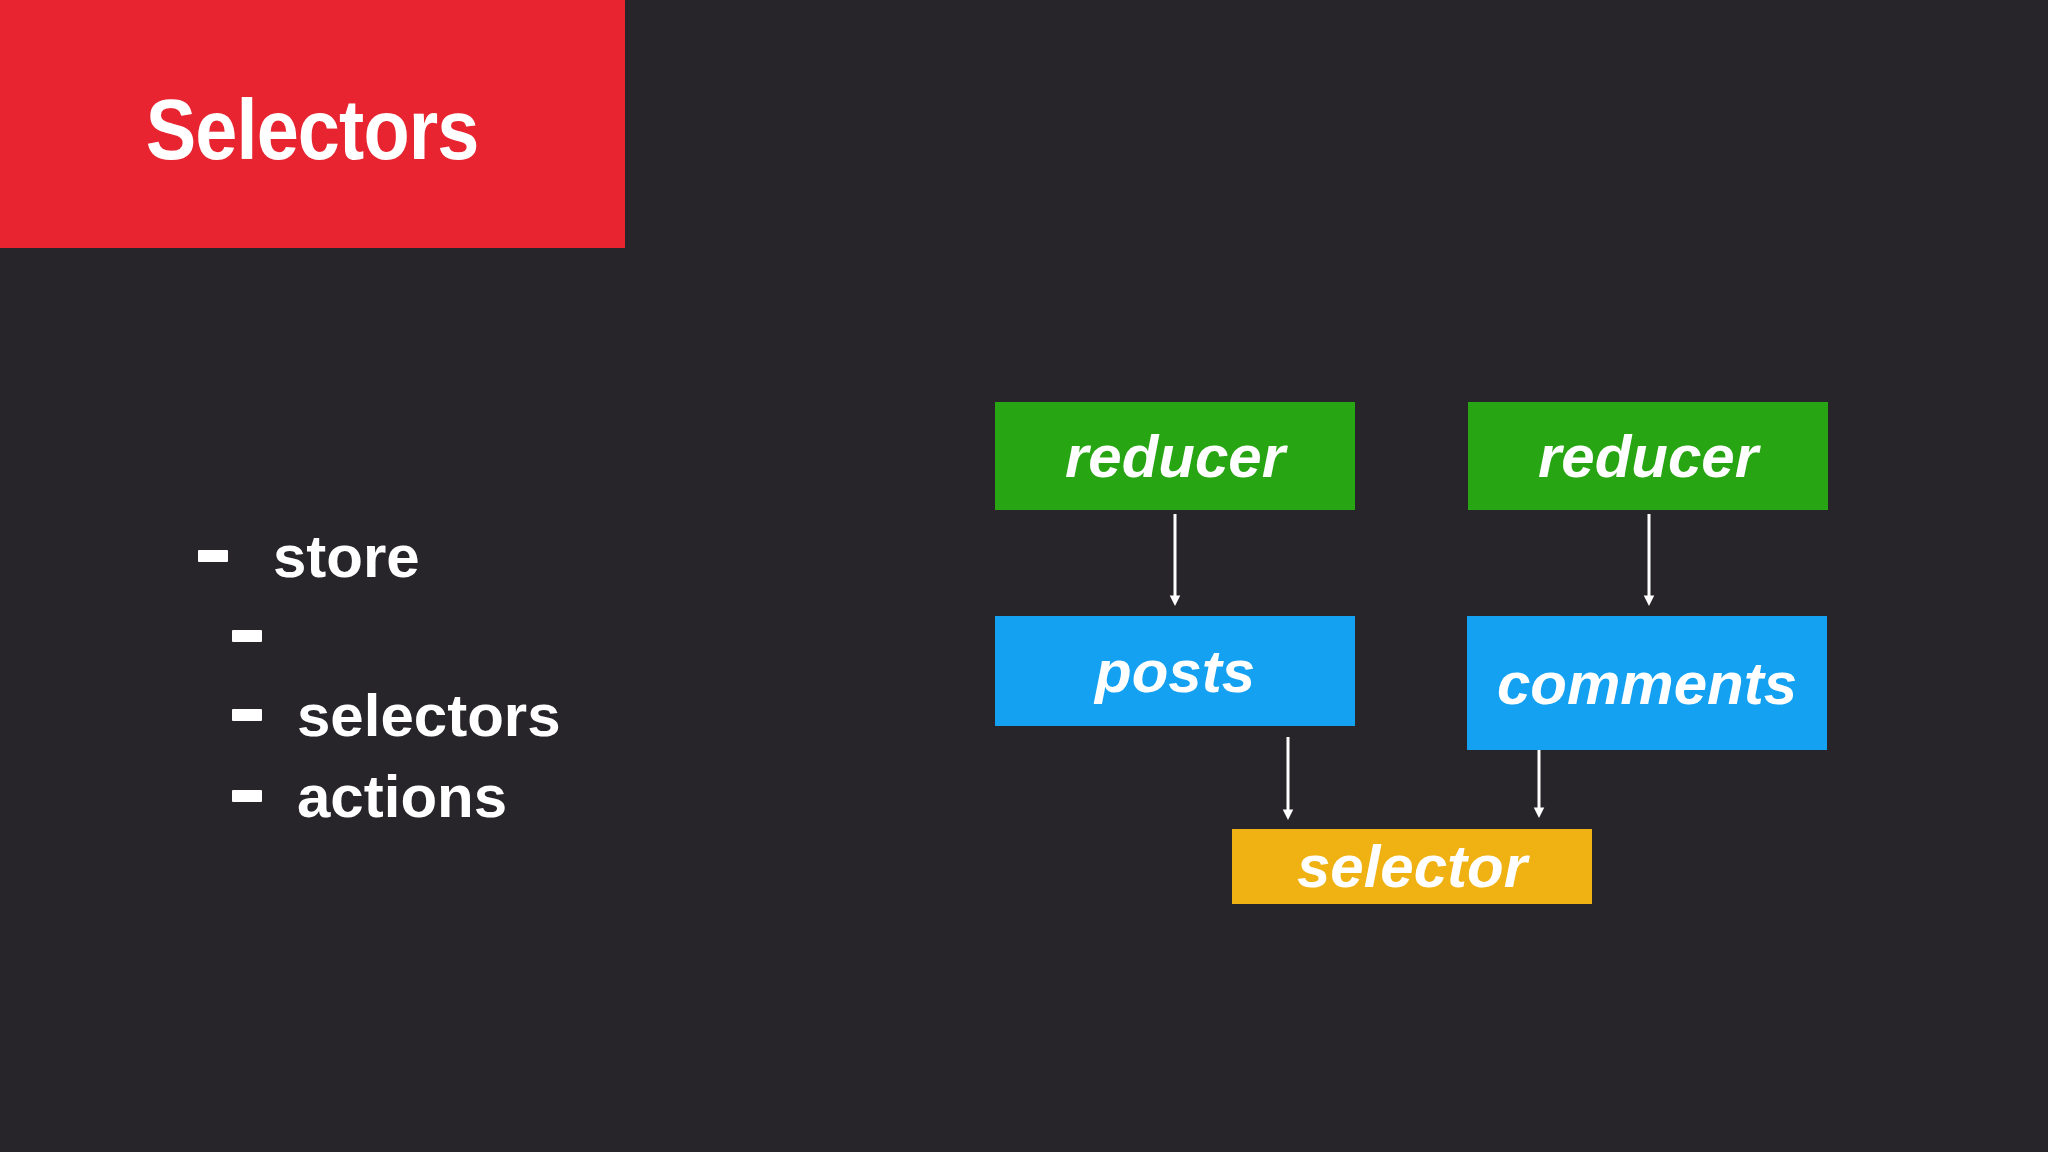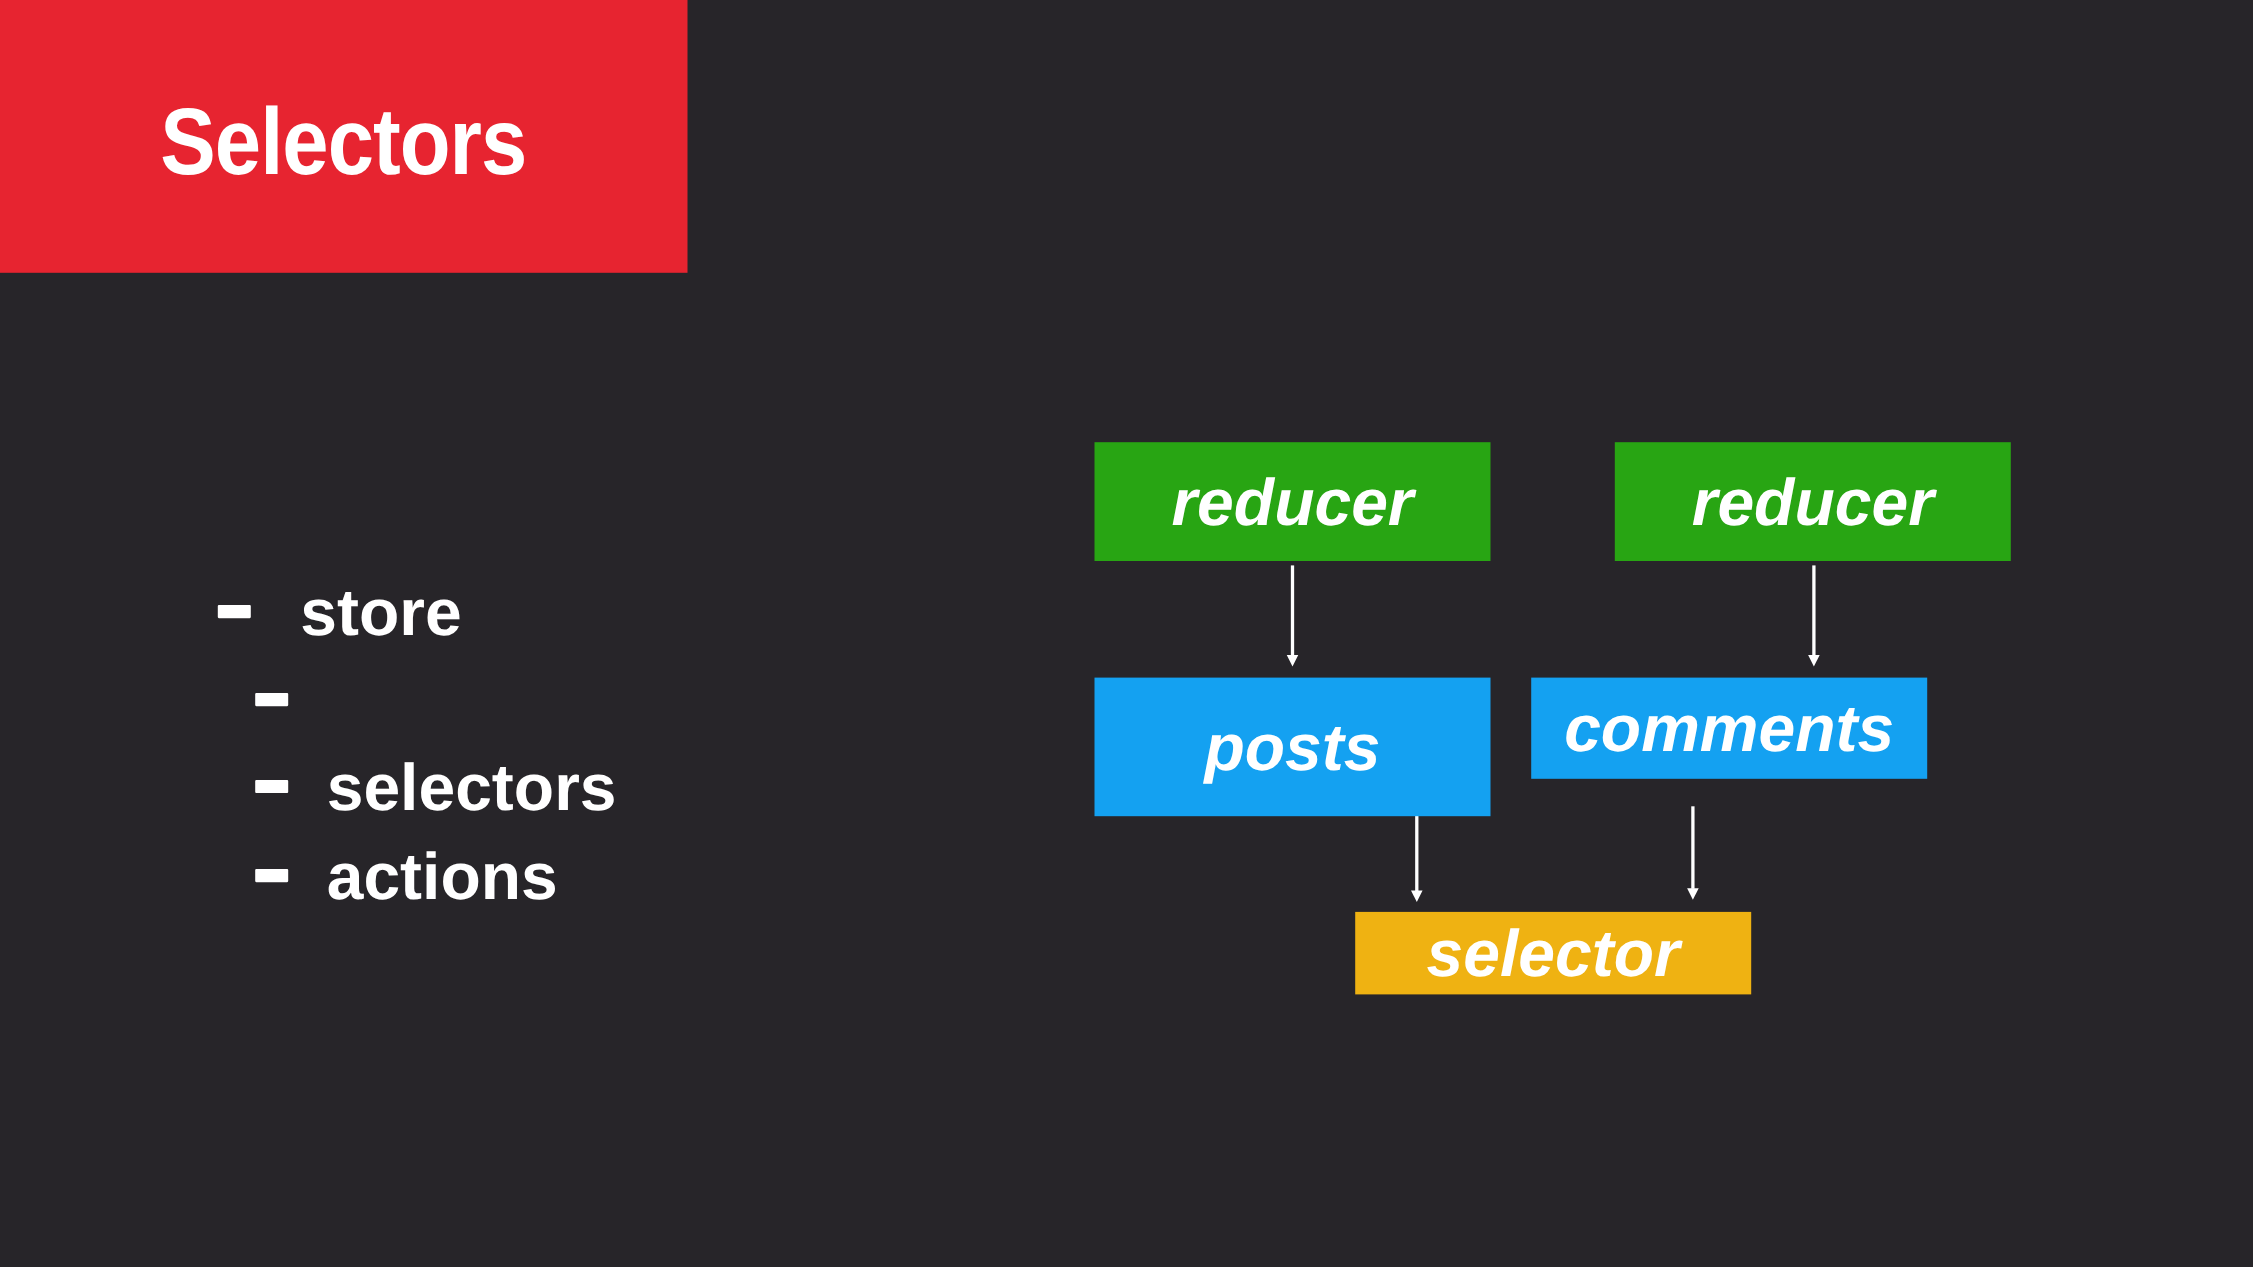--- a/index.html
+++ b/index.html
@@ -62,22 +62,22 @@
     position: absolute;
     width: 360px;
     display: flex; align-items: center; justify-content: center;
     font-size: 60px;
     color: #ffffff;
     white-space: nowrap;
     font-style: italic;
   }
   .node-reducer-left  { left: 995px;  top: 402px; height: 108px; }
   .node-reducer-right { left: 1468px; top: 402px; height: 108px; }
-  .node-posts         { left: 995px;  top: 616px; height: 126px; }
-  .node-comments      { left: 1392px; top: 616px; height: 92px; }
+  .node-posts         { left: 995px;  top: 616px; height: 110px; }
+  .node-comments      { left: 1467px; top: 616px; height: 134px; }
   .node-selector      { left: 1232px; top: 829px; height: 75px; text-align: right; }
 
   
   svg.arrows {
     position: absolute; left: 0; top: 0;
     width: 2048px; height: 1152px;
     pointer-events: none;
   }
   svg.arrows line { stroke: #ffffff; stroke-width: 3; }
 </style>

